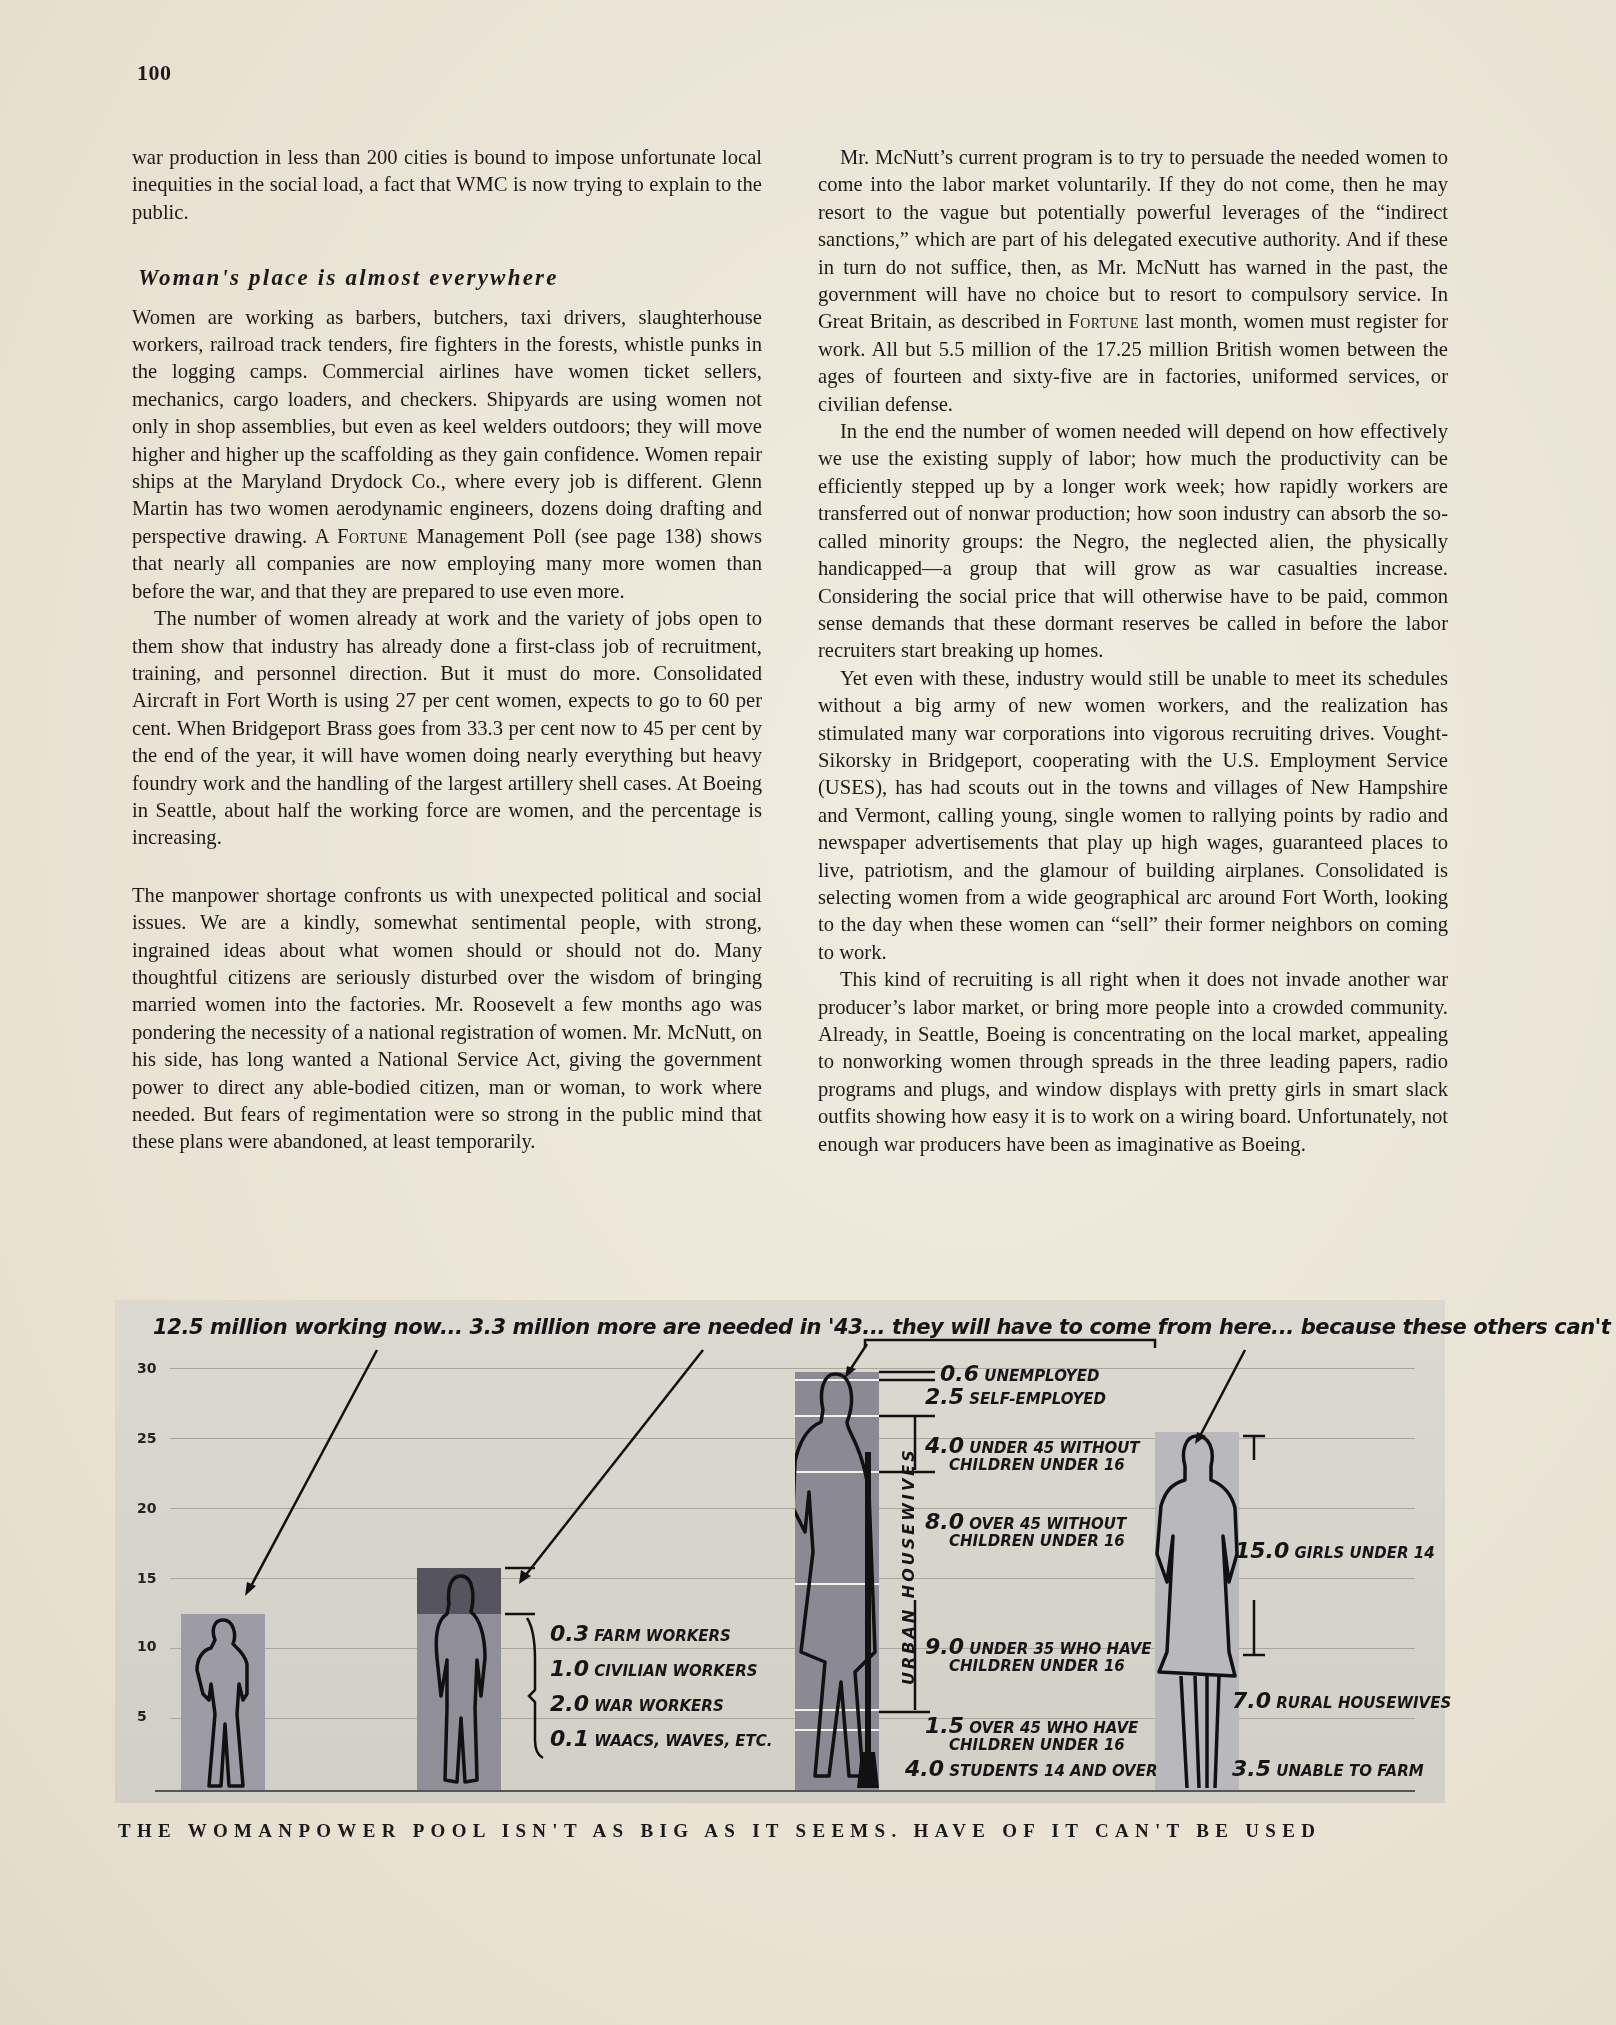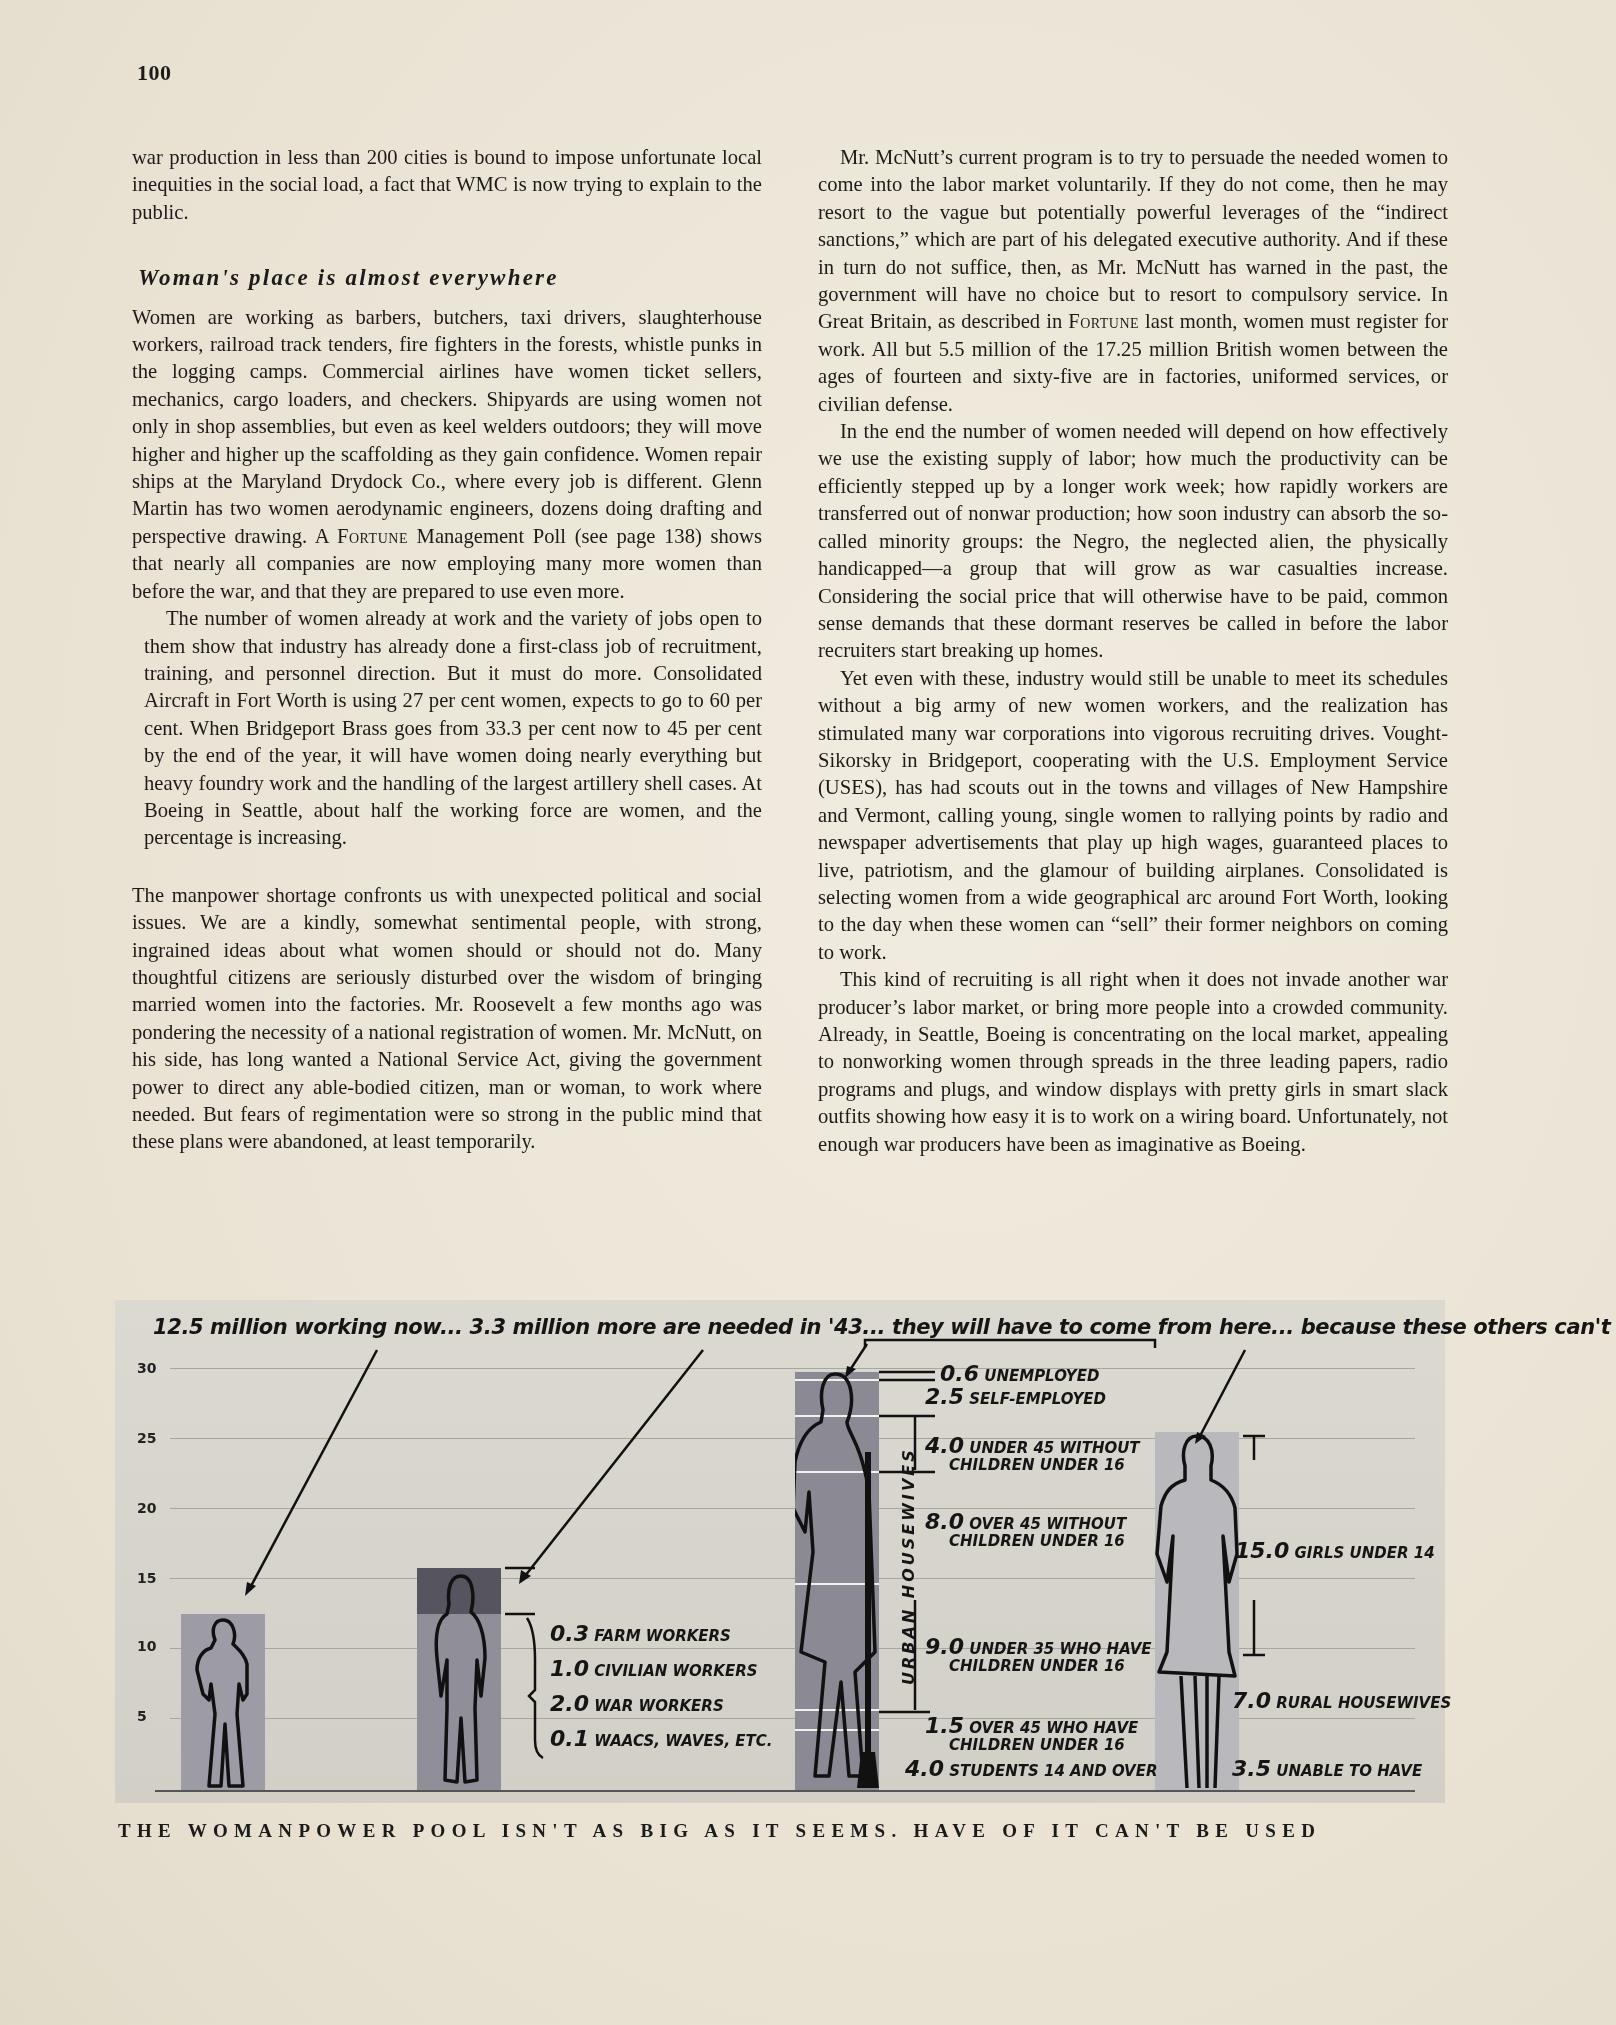--- a/index.html
+++ b/index.html
@@ -16,21 +16,21 @@
   }
   .column {
     position: absolute; top: 144px; width: 630px;
     font-size: 20.6px; line-height: 27.4px; text-align: justify;
     hyphens: manual;
   }
   .col-left { left: 132px; }
   .col-right { left: 818px; }
   .column p { margin: 0; text-indent: 22px; }
   .column p.noindent { text-indent: 0; }
-  .column p.gap-after { margin-bottom: 30px; margin-left: 12px; }
+  .column p.gap-after { margin-bottom: 30px; }
   .section-heading {
     font-style: italic; font-weight: bold; font-size: 23px;
     letter-spacing: 2.2px; margin: 38px 0 12px 6px; text-align: left;
   }
   .smallcaps { font-variant: small-caps; letter-spacing: 0.5px; }
 
   
   .chart-panel {
     position: absolute; left: 115px; top: 1300px; width: 1330px; height: 503px;
     background: #d6d3cb;
@@ -187,16 +187,16 @@
   <div class="label" style="left:825px; top:65px"><span class="num">0.6</span> <span>UNEMPLOYED</span></div>
   <div class="label" style="left:810px; top:88px"><span class="num">2.5</span> <span>SELF-EMPLOYED</span></div>
   <div class="label" style="left:810px; top:137px"><span class="num">4.0</span> <span>UNDER 45 WITHOUT</span><span class="sub">CHILDREN UNDER 16</span></div>
   <div class="label" style="left:810px; top:213px"><span class="num">8.0</span> <span>OVER 45 WITHOUT</span><span class="sub">CHILDREN UNDER 16</span></div>
   <div class="label" style="left:810px; top:338px"><span class="num">9.0</span> <span>UNDER 35 WHO HAVE</span><span class="sub">CHILDREN UNDER 16</span></div>
   <div class="label" style="left:810px; top:417px"><span class="num">1.5</span> <span>OVER 45 WHO HAVE</span><span class="sub">CHILDREN UNDER 16</span></div>
   <div class="label" style="left:790px; top:460px"><span class="num">4.0</span> <span>STUDENTS 14 AND OVER</span></div>
 
   <div class="label" style="left:1120px; top:242px"><span class="num">15.0</span> <span>GIRLS UNDER 14</span></div>
   <div class="label" style="left:1117px; top:392px"><span class="num">7.0</span> <span>RURAL HOUSEWIVES</span></div>
-  <div class="label" style="left:1117px; top:460px"><span class="num">3.5</span> <span>UNABLE TO HAVE</span></div>
+  <div class="label" style="left:1117px; top:460px"><span class="num">3.5</span> <span>UNABLE TO FARM</span></div>
 </div>
 
 <div class="caption">THE WOMANPOWER POOL ISN'T AS BIG AS IT SEEMS. HAVE OF IT CAN'T BE USED</div>
 
 </body></html>

